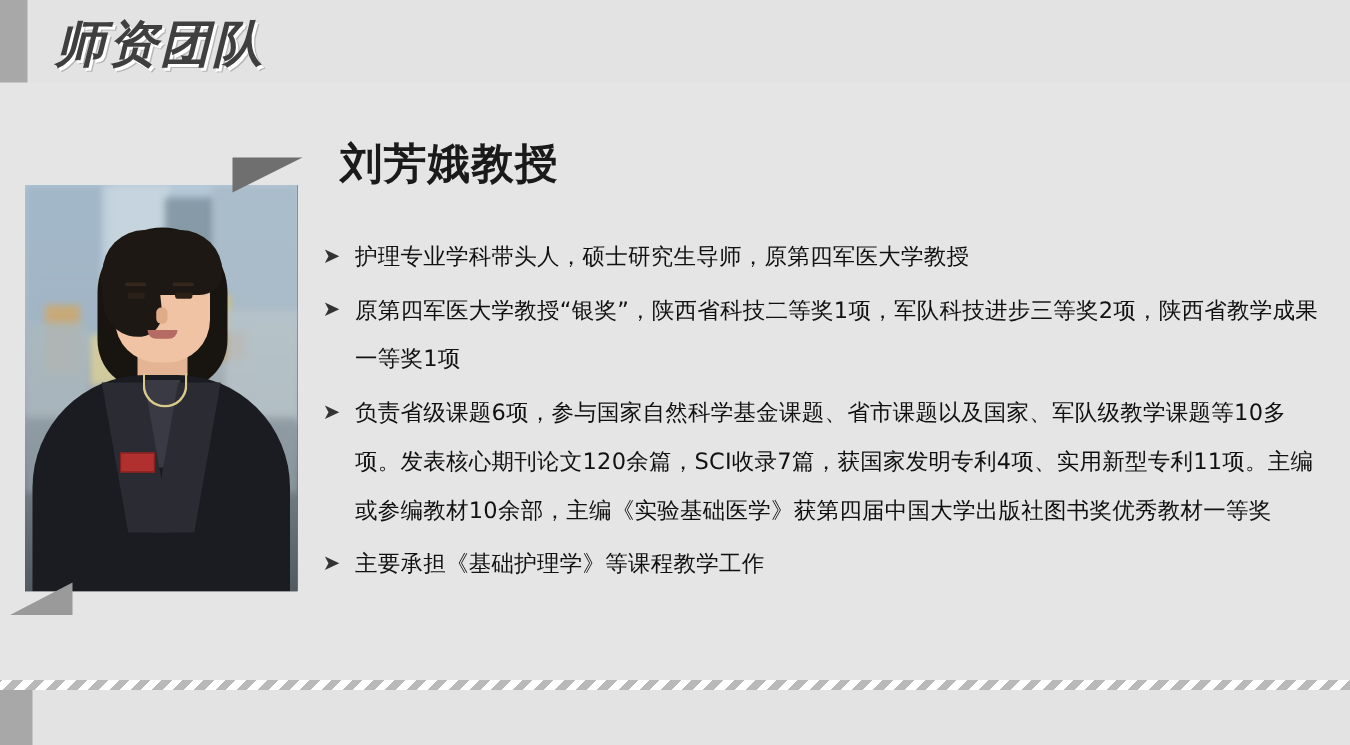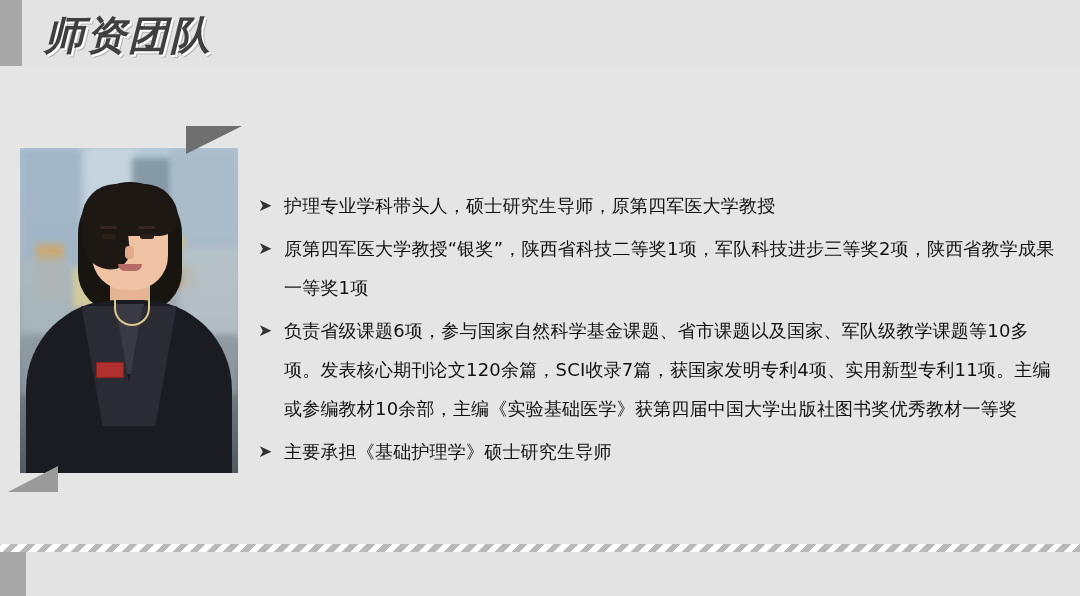--- a/index.html
+++ b/index.html
@@ -317,37 +317,38 @@
       <div class="brow r"></div>
       <div class="eye l"></div>
       <div class="eye r"></div>
       <div class="nose"></div>
       <div class="mouth"></div>
     </div>
   </div>
   <div class="corner-tr"></div>
   <div class="corner-bl"></div>
 
+  <div class="name-title">刘芳娥教授</div>
 
   <div class="bullets">
     <div class="bullet">
       <span class="bullet-marker">➤</span>
       <span class="bullet-text">护理专业学科带头人，硕士研究生导师，原第四军医大学教授</span>
     </div>
     <div class="bullet">
       <span class="bullet-marker">➤</span>
       <span class="bullet-text">原第四军医大学教授“银奖”，陕西省科技二等奖1项，军队科技进步三等奖2项，陕西省教学成果一等奖1项</span>
     </div>
     <div class="bullet">
       <span class="bullet-marker">➤</span>
       <span class="bullet-text">负责省级课题6项，参与国家自然科学基金课题、省市课题以及国家、军队级教学课题等10多项。发表核心期刊论文120余篇，SCI收录7篇，获国家发明专利4项、实用新型专利11项。主编或参编教材10余部，主编《实验基础医学》获第四届中国大学出版社图书奖优秀教材一等奖</span>
     </div>
     <div class="bullet">
       <span class="bullet-marker">➤</span>
-      <span class="bullet-text">主要承担《基础护理学》硕士研究生导师</span>
+      <span class="bullet-text">主要承担《基础护理学》等课程教学工作</span>
     </div>
   </div>
 
   <div class="bottom-line"></div>
   <div class="bottom-band">
     <div class="bottom-accent"></div>
   </div>
 
 </div>
 

